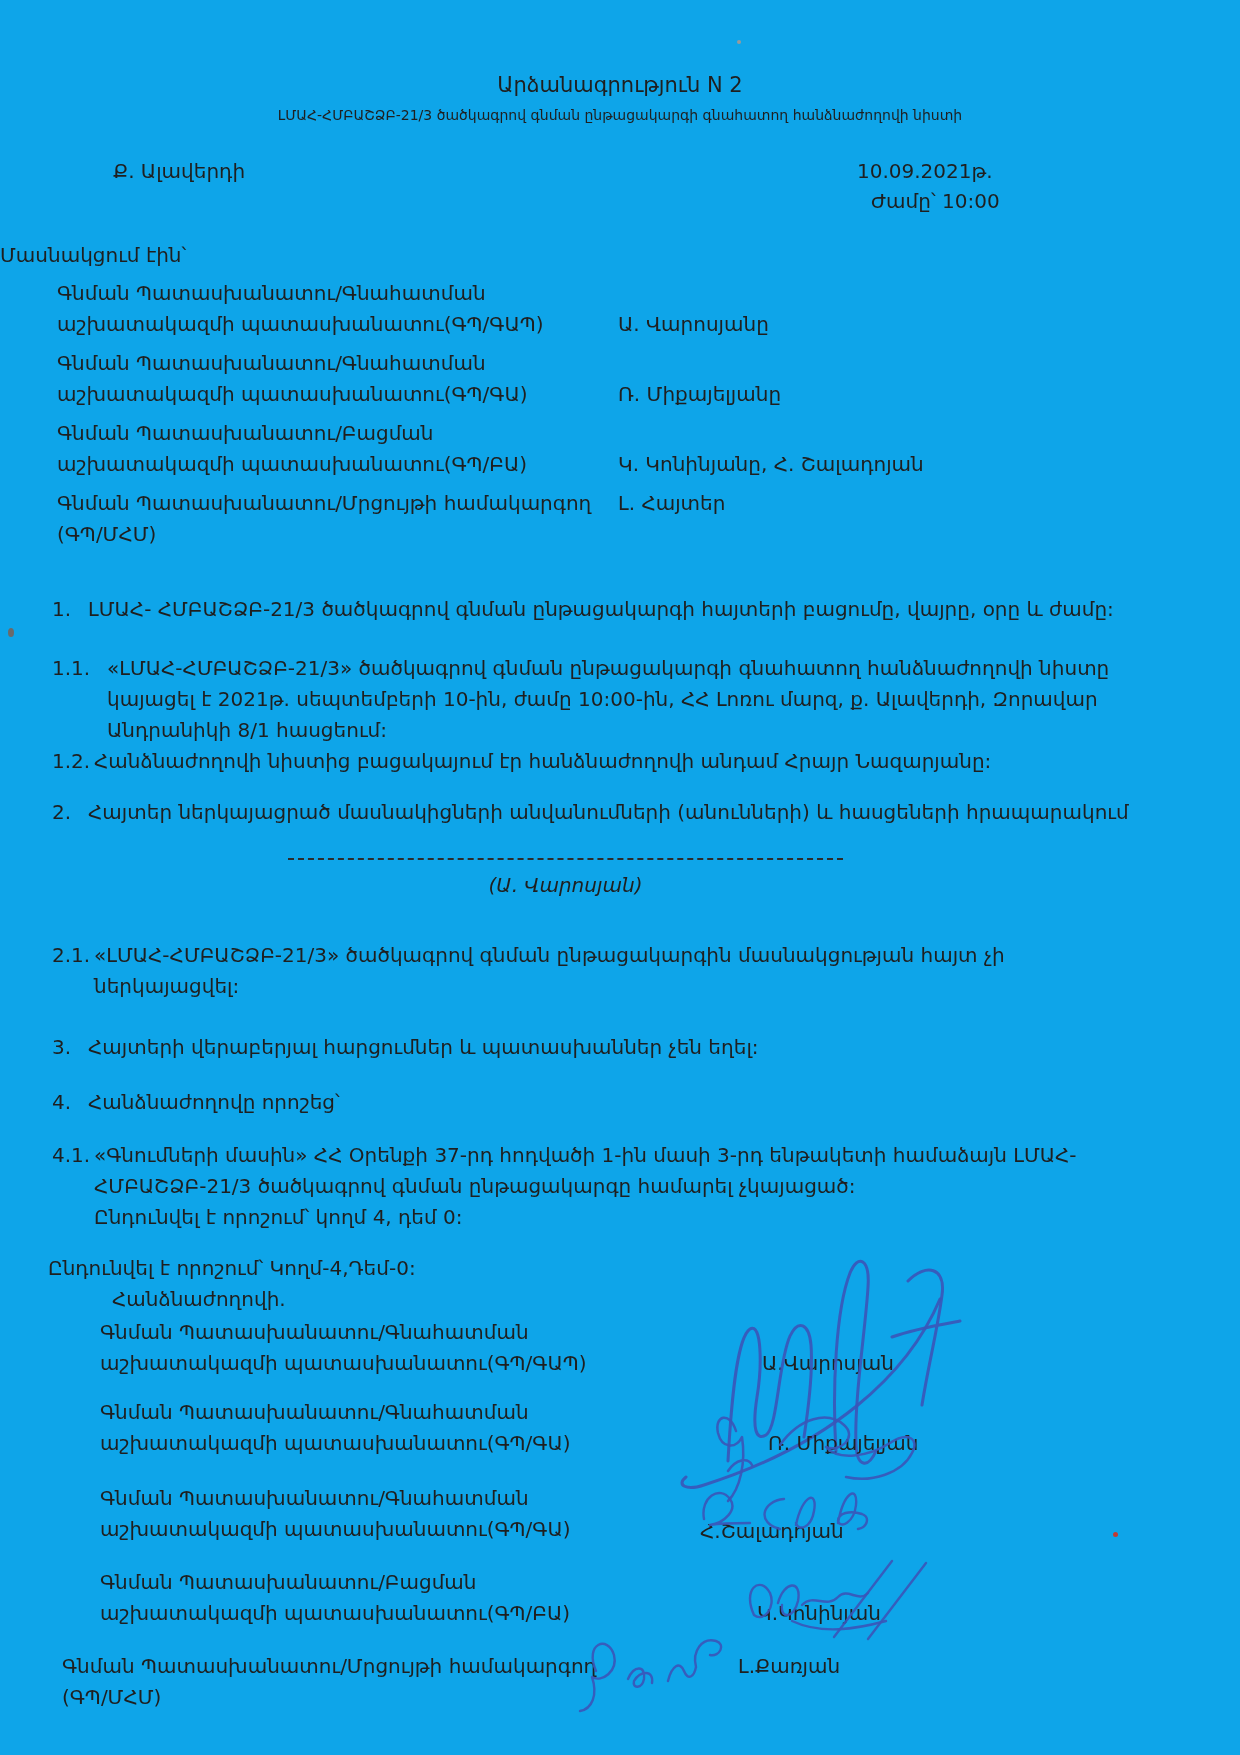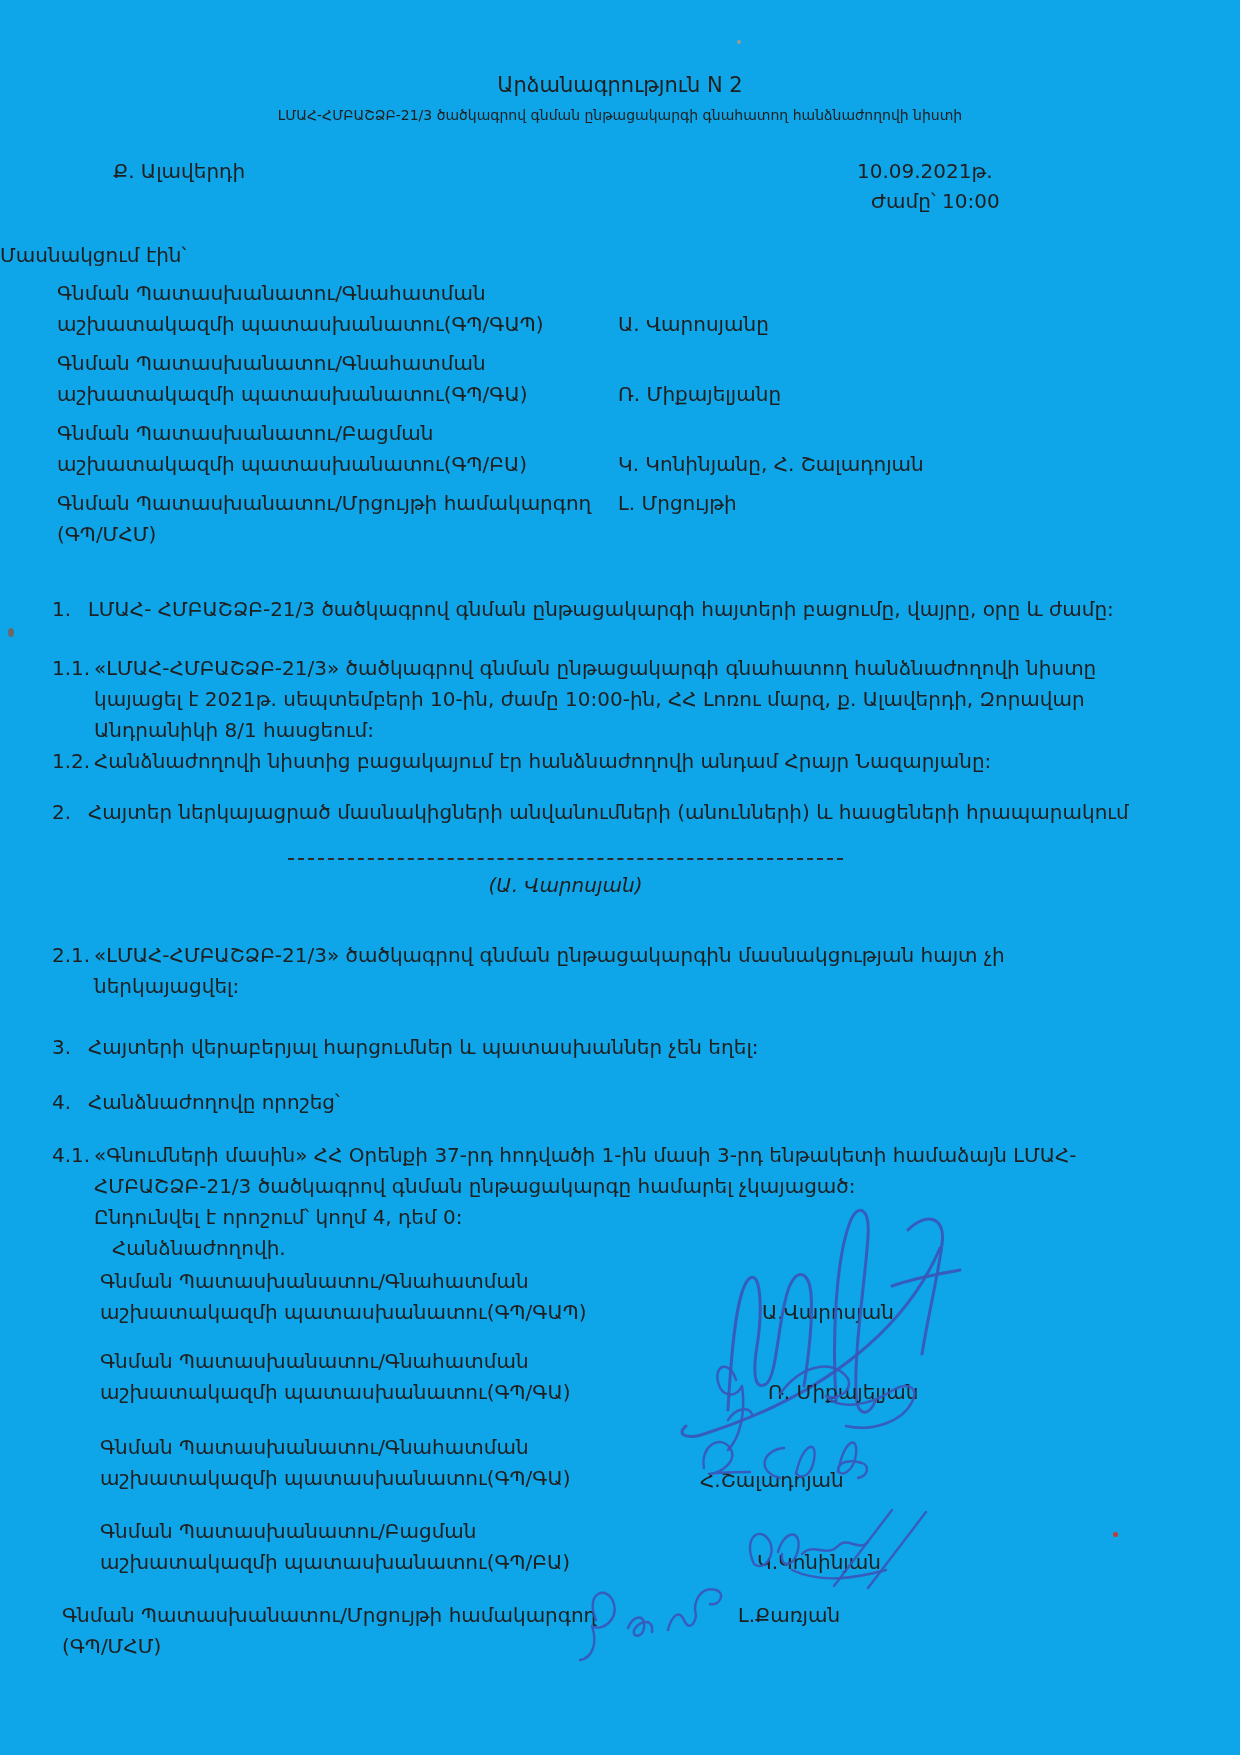--- a/index.html
+++ b/index.html
@@ -17,21 +17,21 @@
   .prow{position:relative;margin-top:8px;min-height:62px;}
   .prow:first-of-type{margin-top:6px;}
   .plabel{padding-left:57px;line-height:31px;max-width:600px;}
   .pname{position:absolute;left:618px;top:31px;line-height:31px;}
   .pname.toprow{top:0;}
   .items{margin-top:44px;}
   .item{display:flex;margin-left:52px;margin-right:60px;}
   .item .inum{flex:0 0 42px;line-height:31px;}
   .item.lvl1 .inum{flex:0 0 36px;}
   .item .itext{flex:1;line-height:31px;max-width:1060px;}
-  .mt28{margin-top:28px;} .mt24{margin-top:24px;} .mt22{margin-top:22px;}
+  .mt28{margin-top:28px;gap:13px;} .mt24{margin-top:24px;} .mt22{margin-top:22px;}
   .mt20{margin-top:20px;} .mt30{margin-top:30px;}
   .sep{width:555px;margin:30px 0 0 288px;border-top:2.5px dashed #2c2c2c;height:0;}
   .declared{width:555px;margin-left:288px;margin-top:10px;text-align:center;
             font-style:italic;line-height:30px;}
   .decision{padding-left:48px;margin-top:20px;line-height:31px;}
   .commission{padding-left:112px;line-height:31px;}
   .sigblock{position:relative;margin-top:18px;min-height:62px;}
   .sigblock.first{margin-top:2px;}
   .siglabel{padding-left:100px;line-height:31px;}
   .sigblock.last .siglabel{padding-left:62px;}
@@ -80,21 +80,21 @@
       <div>աշխատակազմի պատասխանատու(ԳՊ/ԲԱ)</div>
     </div>
     <span class="pname">Կ. Կոնինյանը, Հ. Շալադոյան</span>
   </div>
 
   <div class="prow">
     <div class="plabel">
       <div>Գնման Պատասխանատու/Մրցույթի համակարգող</div>
       <div>(ԳՊ/ՄՀՄ)</div>
     </div>
-    <span class="pname toprow">Լ. Մրցույթի</span>
+    <span class="pname toprow">Լ. Հայտեր</span>
   </div>
 
   <div class="items">
     <div class="item lvl1">
       <span class="inum">1.</span>
       <div class="itext">ԼՄԱՀ- ՀՄԲԱՇՁԲ-21/3 ծածկագրով գնման ընթացակարգի հայտերի բացումը, վայրը, օրը և ժամը:</div>
     </div>
     <div class="item mt28">
       <span class="inum">1.1.</span>
       <div class="itext">«ԼՄԱՀ-ՀՄԲԱՇՁԲ-21/3» ծածկագրով գնման ընթացակարգի գնահատող հանձնաժողովի նիստը կայացել է 2021թ. սեպտեմբերի 10-ին, ժամը 10:00-ին, ՀՀ Լոռու մարզ, ք. Ալավերդի, Զորավար Անդրանիկի 8/1 հասցեում:</div>
@@ -127,20 +127,21 @@
     </div>
     <div class="item mt22">
       <span class="inum">4.1.</span>
       <div class="itext">
         <span>«Գնումների մասին» ՀՀ Օրենքի 37-րդ հոդվածի 1-ին մասի 3-րդ ենթակետի համաձայն ԼՄԱՀ- ՀՄԲԱՇՁԲ-21/3 ծածկագրով գնման ընթացակարգը համարել չկայացած:</span><br>
         <span>Ընդունվել է որոշում՝ կողմ 4, դեմ 0:</span>
       </div>
     </div>
   </div>
 
+  <div class="decision">Ընդունվել է որոշում՝ Կողմ-4,Դեմ-0:</div>
   <div class="commission">Հանձնաժողովի.</div>
 
   <div class="sigblock first">
     <div class="siglabel">
       <div>Գնման Պատասխանատու/Գնահատման</div>
       <div>աշխատակազմի պատասխանատու(ԳՊ/ԳԱՊ)</div>
     </div>
     <span class="signame">Ա.Վարոսյան</span>
     <svg class="sig-ink" style="left:640px;top:-78px;" width="380" height="260" viewBox="0 0 380 260">
       <path stroke-width="3" opacity="0.92" d="M88,222 C92,150 98,98 110,90 C122,83 122,128 117,158 C112,190 116,202 126,196 C138,188 138,124 150,97 C158,80 169,84 171,106 C173,132 168,172 164,198" stroke="#3a57b8"></path>

